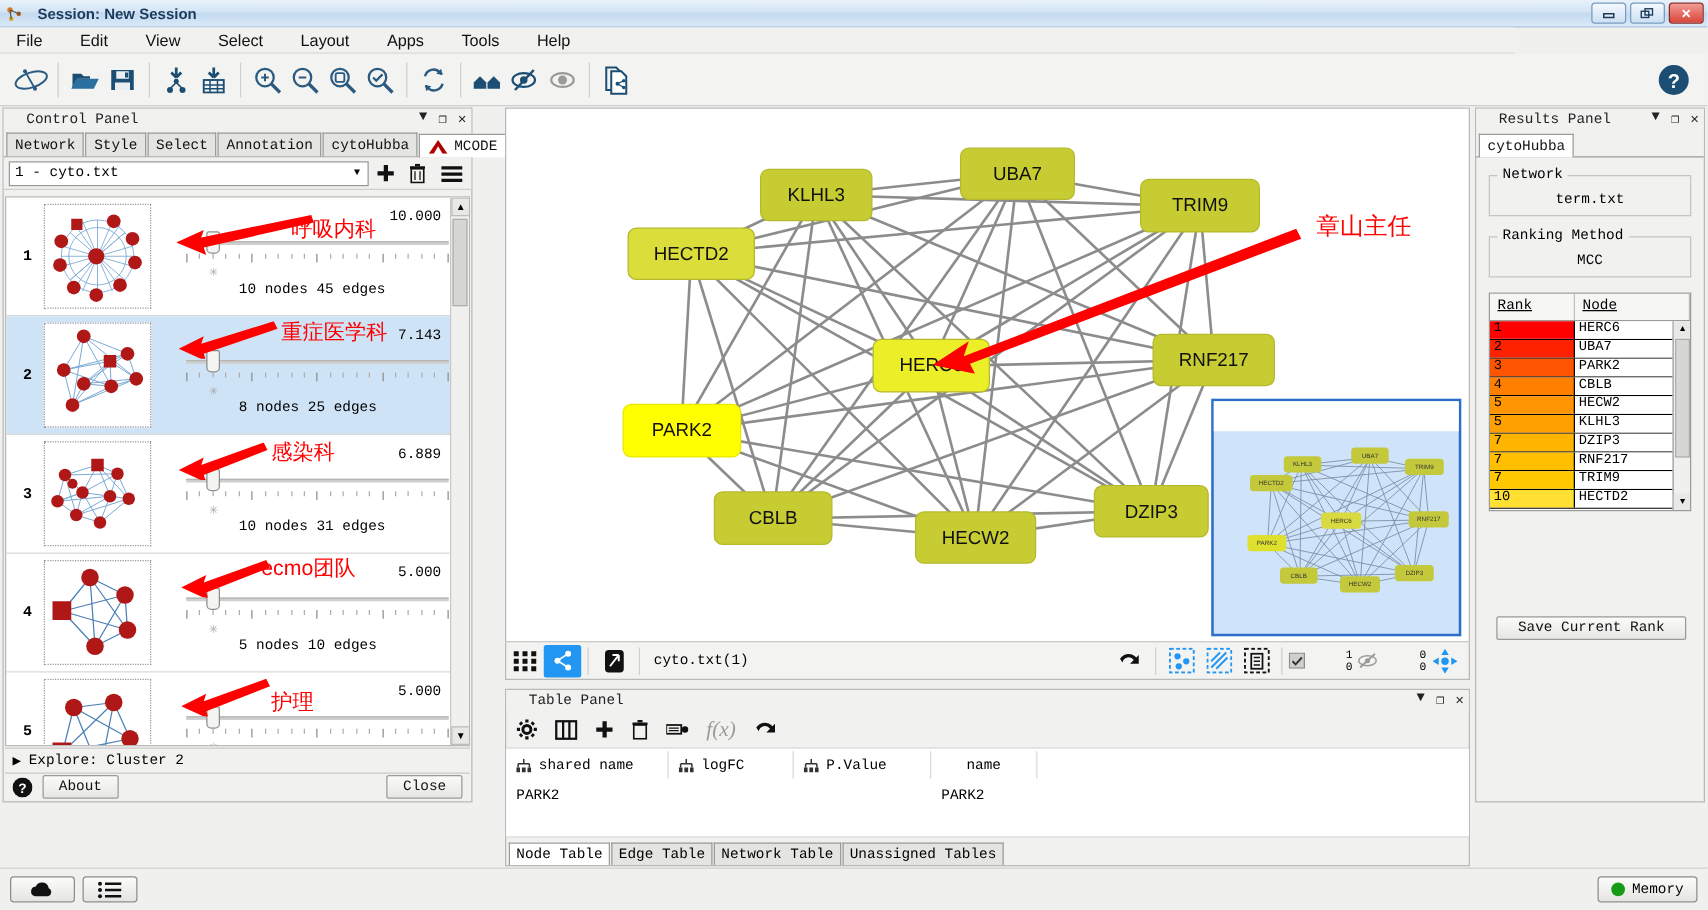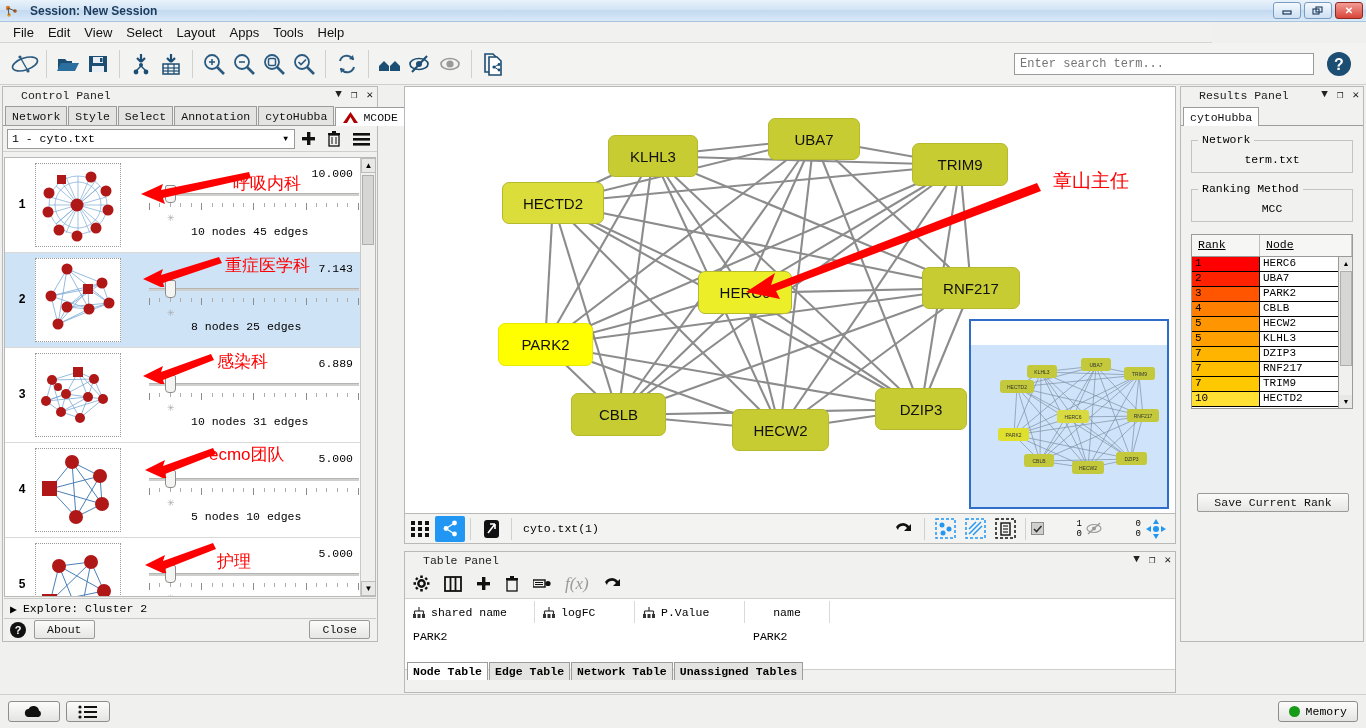--- a/index.html
+++ b/index.html
@@ -23,21 +23,21 @@
   .winbtn {
     width:28px;height:17px;border:1px solid #7a9cc0;border-radius:3px;
     background:linear-gradient(to bottom,#f4f9fe,#cde0f2);
     display:flex;align-items:center;justify-content:center;font-size:10px;color:#123;
   }
   .winbtn.close { background:linear-gradient(to bottom,#f29c95,#d9453a); border-color:#8e2a22; color:#fff; font-weight:bold;}
   
   #menubar {
     position:absolute; left:0; top:22px; width:1212px; height:21px;
     background:#f1f1f0; border-bottom:1px solid #d5d5d3;
-    display:flex; align-items:center; padding-left:6px; gap:0;
+    display:flex; align-items:center; padding-left:6px; gap:16px;
   }
   #menubar .mi { padding:2px 7px; font-size:13px; color:#111; font-family:"Liberation Sans",sans-serif;}
   
   #toolbar {
     position:absolute; left:0; top:43px; width:1366px; height:42px;
     background:#f3f3f2; border-bottom:1px solid #cfcfcd;
     display:flex; align-items:center;
   }
   .tbtn { width:30px;height:32px; display:flex;align-items:center;justify-content:center; }
   .tbsep { width:1px;height:28px;background:#d0d0ce;margin:0 6px; }
@@ -155,21 +155,21 @@
     position:absolute; left:404px; top:551px; width:772px; height:142px;
     background:#f1f1f0; border:1px solid #b9b9b7;
   }
   #tp-toolbar { display:flex; align-items:center; height:30px; padding-left:8px; gap:14px; border-bottom:1px solid #cfcfcd;}
   .tp-i { font-size:17px; color:#111; }
   .tbl { background:#fff; margin:0; border-bottom:1px solid #cfcfcd;}
   .tbl-head { display:flex; height:26px; align-items:center; background:#fff; }
   .tbl-col { display:flex; align-items:center; gap:6px; font-family:"Liberation Mono",monospace; font-size:11.5px; border-right:1px solid #d9d9d7; height:22px; padding:0 8px;}
   .tbl-row { display:flex; height:22px; align-items:center; background:#fff; }
   .tbl-cell { font-family:"Liberation Mono",monospace; font-size:11.5px; padding:0 8px; }
-  .tp-tabs { display:flex; align-items:flex-end; height:20px; padding-left:2px; position:absolute; bottom:12px;font-weight:bold; }
+  .tp-tabs { display:flex; align-items:flex-end; height:20px; padding-left:2px; position:absolute; bottom:0; }
   .tp-tab { font-family:"Liberation Mono",monospace; font-size:11.5px; border:1px solid #9c9c9a; border-bottom:none; background:#e4e4e2; padding:2px 5px; margin-right:1px;}
   .tp-tab.active { background:#fff; }
   
   #resultspanel {
     position:absolute; left:1180px; top:86px; width:184px; height:556px;
     background:#f1f1f0; border:1px solid #b9b9b7;
   }
   .group-box { border:1px solid #c4c4c2; margin:6px 10px 0 10px; position:relative; padding:12px 6px 6px 6px;}
   .group-box legend, .gb-title {
     position:absolute; left:6px; top:-8px; background:#f1f1f0; padding:0 4px;
@@ -355,21 +355,20 @@
     <svg width="24" height="24" viewBox="0 0 24 24">
         <path d="M4 2 h8 l4 4 v14 H4z" fill="none" stroke="#1c4e73" stroke-width="1.6"></path>
         <path d="M8 5 h8 l4 4 v14 H8z" fill="#fff" stroke="#1c4e73" stroke-width="1.6"></path>
         <circle cx="13" cy="15" r="1.6" fill="#1c4e73"></circle>
         <circle cx="18" cy="12.5" r="1.4" fill="#1c4e73"></circle>
         <circle cx="18" cy="18" r="1.4" fill="#1c4e73"></circle>
         <line x1="13" y1="15" x2="18" y2="12.5" stroke="#1c4e73" stroke-width="1"></line>
         <line x1="13" y1="15" x2="18" y2="18" stroke="#1c4e73" stroke-width="1"></line>
       </svg>
   </div>
-  <input id="searchbox" value="" placeholder="Enter search term..." style="">
   <div id="helpbtn">
     <svg width="26" height="26" viewBox="0 0 26 26">
         <circle cx="13" cy="13" r="12" fill="#1c4e73"></circle>
         <text x="13" y="19" font-size="16" font-weight="bold" fill="#fff" text-anchor="middle" font-family="Liberation Sans, sans-serif">?</text>
       </svg>
   </div>
 </div>
 
 <div id="controlpanel">
   <div class="panel-head">

